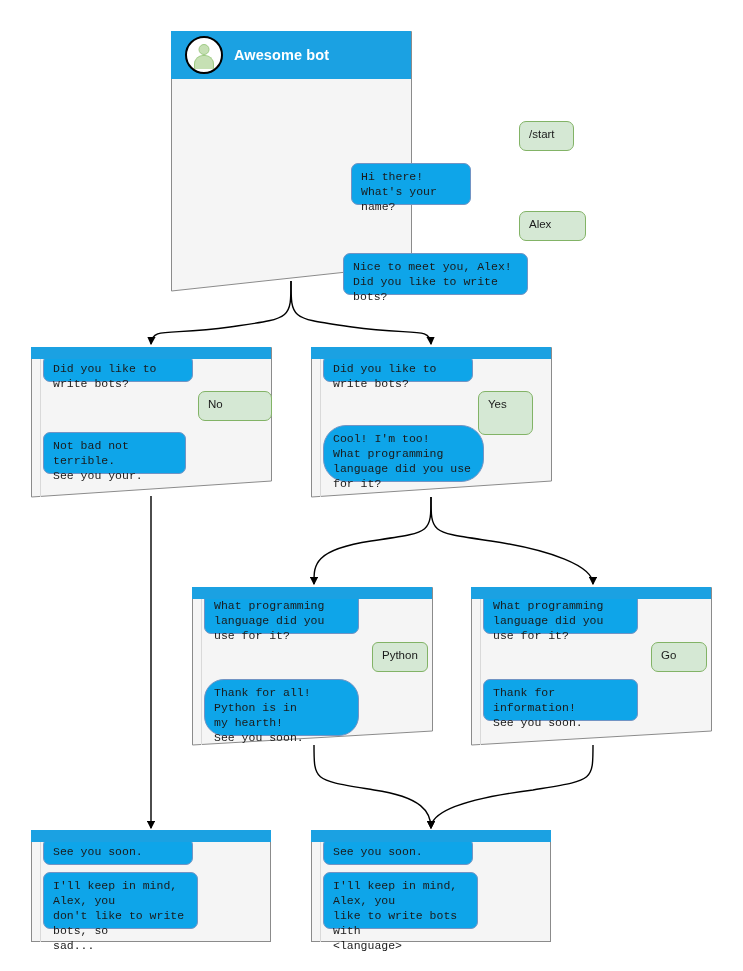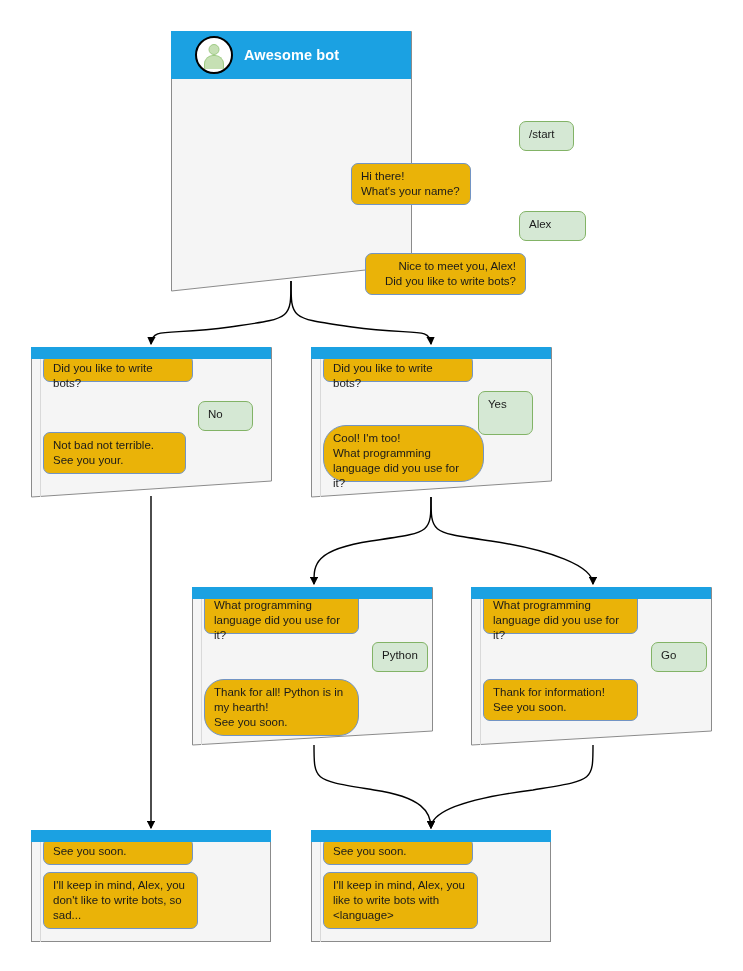--- a/index.html
+++ b/index.html
@@ -20,21 +20,21 @@
     background:#f5f5f5;
     border:1px solid #8b8b8b;
     box-sizing:border-box;
   }
   .card .header{
     position:absolute;left:0;top:0;right:0;height:12px;
     background:#1ba1e2;z-index:4;
   }
   .card.root .header{
     height:48px;display:flex;align-items:center;gap:11px;
-    padding-left:24px;box-sizing:border-box;
+    padding-left:14px;box-sizing:border-box;
   }
   .avatar{
     width:38px;height:38px;border-radius:50%;
     background:#ffffff;border:2px solid #000000;
     position:relative;flex:0 0 auto;box-sizing:border-box;
   }
   .avatar .head{
     position:absolute;left:50%;top:6px;transform:translateX(-50%);
     width:11px;height:11px;border-radius:50%;
     background:#c6e0b4;border:1.3px solid #9fcb85;box-sizing:border-box;
@@ -53,21 +53,21 @@
 
   .msgs{position:absolute;left:0;right:0;top:0;bottom:0;z-index:3;padding-left:28px;}
 
   .bubble{
     position:absolute;
     font-size:11.5px;line-height:15px;color:#1a1a1a;
     padding:5px 9px 6px 9px;
     border-radius:7px;border:1px solid;
     box-sizing:border-box;white-space:pre-line;
   }
-  .bubble.bot{background:#eab308;border-color:#7294c4;}
+  .bubble.bot{background:#0ea5e9;border-color:#7294c4;font-family:Liberation Mono, monospace;}
   .bubble.user{background:#d5e8d4;border-color:#82b366;text-align:left;}
 
   
   .gutter{
     position:absolute;left:9px;top:12px;bottom:0;width:1px;
     background:#d9d9d9;z-index:2;
   }
 </style>
 </head>
 <body>
@@ -107,34 +107,34 @@
         <div class="head"></div>
         <div class="body"></div>
       </div>
       <div class="bot-title">Awesome bot</div>
     </div>
     <div class="msgs">
       <div class="bubble user" style="left:348px;top:90px;width:55px;height:30px;">/start</div>
       <div class="bubble bot" style="left:180px;top:132px;width:120px;height:42px;">Hi there!
 What's your name?</div>
       <div class="bubble user" style="left:348px;top:180px;width:67px;height:30px;">Alex</div>
-      <div class="bubble bot" style="left:194px;top:222px;width:161px;height:42px;text-align:right;">Nice to meet you, Alex!
+      <div class="bubble bot" style="left:172px;top:222px;width:185px;height:42px;">Nice to meet you, Alex!
 Did you like to write bots?</div>
     </div>
   </div>
 
   <div class="card" style="left:31px;top:347px;width:240px;height:150px;">
     <svg style="position:absolute;left:0;top:0;" width="241" height="151" viewBox="0 0 241 151">
       <path d="M 0.5 0.5 L 240.5 0.5 L 240.5 134 L 0.5 150 Z" fill="#f5f5f5" stroke="#8b8b8b" stroke-width="1"></path>
     </svg>
     <div class="gutter"></div>
     <div class="header"></div>
     <div class="msgs">
       <div class="bubble bot" style="left:12px;top:8px;width:150px;height:27px;">Did you like to write bots?</div>
-      <div class="bubble user" style="left:167px;top:54px;width:55px;height:30px;">No</div>
+      <div class="bubble user" style="left:167px;top:44px;width:74px;height:30px;">No</div>
       <div class="bubble bot" style="left:12px;top:85px;width:143px;height:42px;">Not bad not terrible.
 See you your.</div>
     </div>
   </div>
 
   <div class="card" style="left:311px;top:347px;width:240px;height:150px;">
     <svg style="position:absolute;left:0;top:0;" width="241" height="151" viewBox="0 0 241 151">
       <path d="M 0.5 0.5 L 240.5 0.5 L 240.5 134 L 0.5 150 Z" fill="#f5f5f5" stroke="#8b8b8b" stroke-width="1"></path>
     </svg>
     <div class="gutter"></div>

